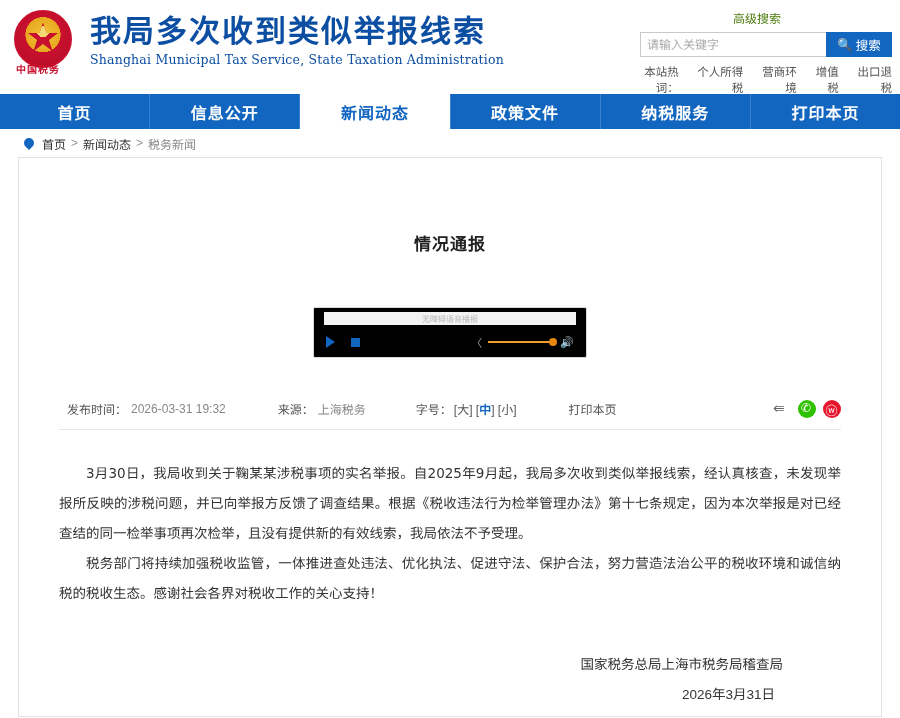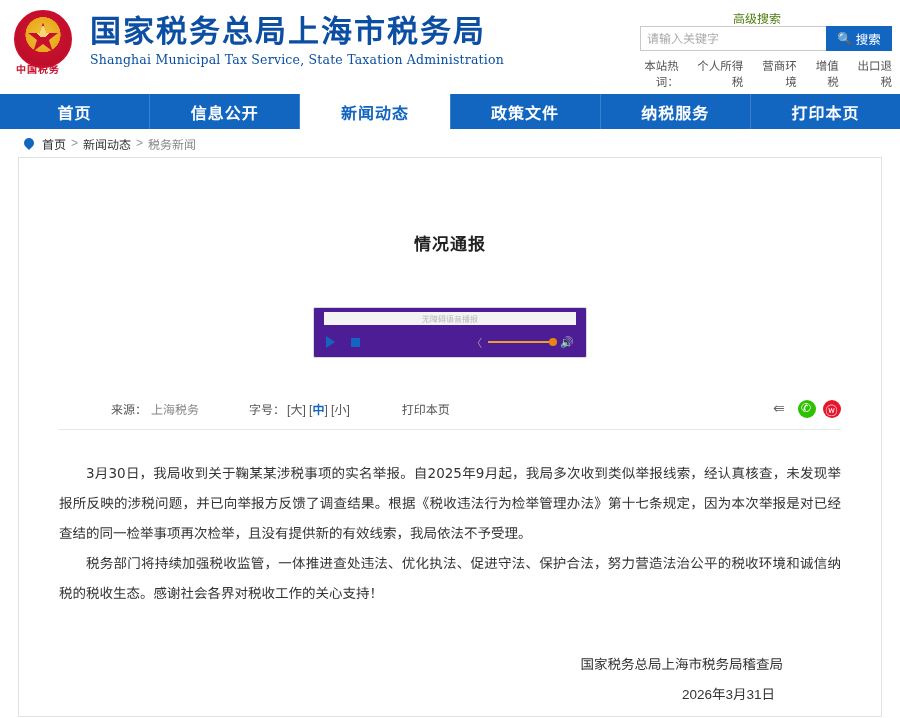--- a/index.html
+++ b/index.html
@@ -110,20 +110,21 @@
   .ic-weixin { background: #2dc100; }
   .ic-weixin:after {
     content: "✆"; color: #fff; font-size: 10px;
     position: absolute; left: 2.5px; top: 0px;
   }
   .adv-search { color: #4d7c0f; font-size: 12px; cursor: pointer; }
 
   .search-row {
     display: flex;
     justify-content: flex-end;
+    margin-top: 6px;
   }
   .search-input {
     width: 186px; height: 25px;
     border: 1px solid #c9c9c9;
     border-right: none;
     padding: 0 6px;
     font-size: 12px;
     color: #333;
     outline: none;
     background: #fff;
@@ -218,21 +219,21 @@
 
   
   .player-wrap {
     display: flex;
     justify-content: center;
     margin-top: 52px;
   }
   .player {
     width: 274px;
     border: 1px solid #d8d8d8;
-    background: #4c1d95;
+    background: #000000;
     border-radius: 2px;
     padding: 4px 0 2px;
   }
   .player-caption {
     text-align: center;
     font-size: 8px;
     color: #b8b8b8;
     background: #f3f3f3;
     margin: 0 10px;
     padding: 1px 0;
@@ -333,21 +334,21 @@
 </style>
 </head>
 <body>
 
 <div class="header">
   <div class="logo">
     <div class="emblem"></div>
     <span class="logo-caption">中国税务</span>
   </div>
   <div class="title-block">
-    <div class="title-cn">国家税务总局上海市税务局</div>
+    <div class="title-cn">我局多次收到类似举报线索</div>
     <div class="title-en">Shanghai Municipal Tax Service, State Taxation Administration</div>
   </div>
 
   <div class="header-right">
     <div class="social-row">
       <div class="social-item">
         <span class="ic ic-douyin"></span>
         <span>抖音</span>
       </div>
       <div class="social-item">
@@ -410,20 +411,24 @@
         <span class="vol-left">〈</span>
         <span class="vol-track">
           <span class="vol-knob"></span>
         </span>
         <span class="vol-right">🔊</span>
       </div>
     </div>
   </div>
 
   <div class="meta">
+    <div class="meta-group g1">
+      <span class="lbl">发布时间：</span>
+      <span class="val">2026-03-31 19:32</span>
+    </div>
     <div class="meta-group g2">
       <span class="lbl">来源：</span>
       <span class="val">上海税务</span>
     </div>
     <div class="meta-group g3">
       <span class="lbl">字号：</span>
       <span class="size-links">
         [<span>大</span>]
         [<span class="on">中</span>]
         [<span>小</span>]

